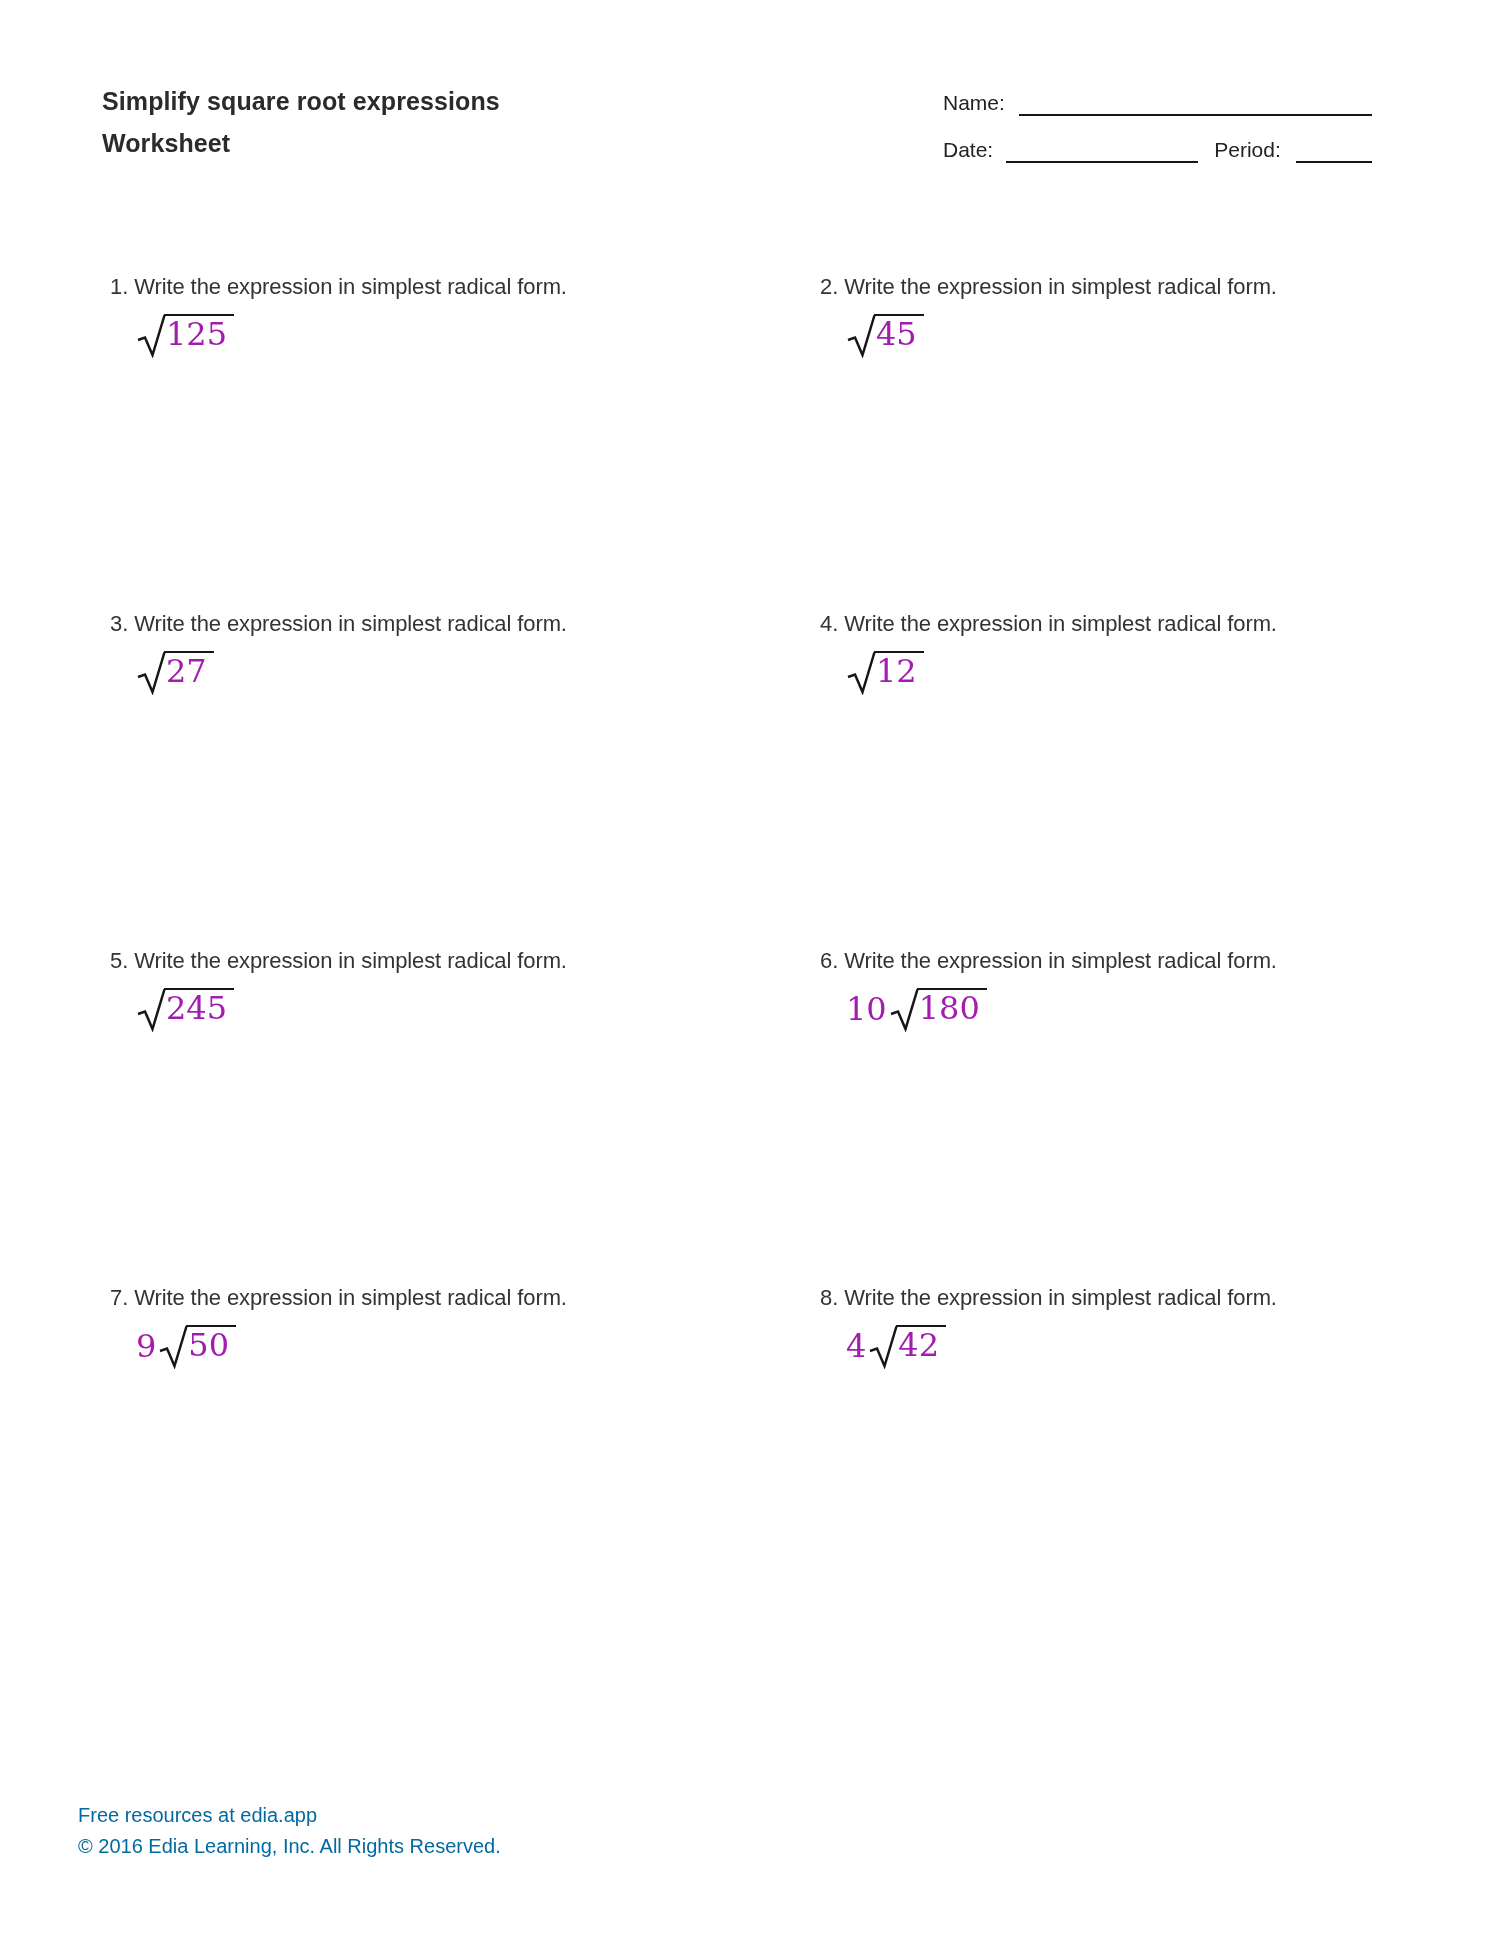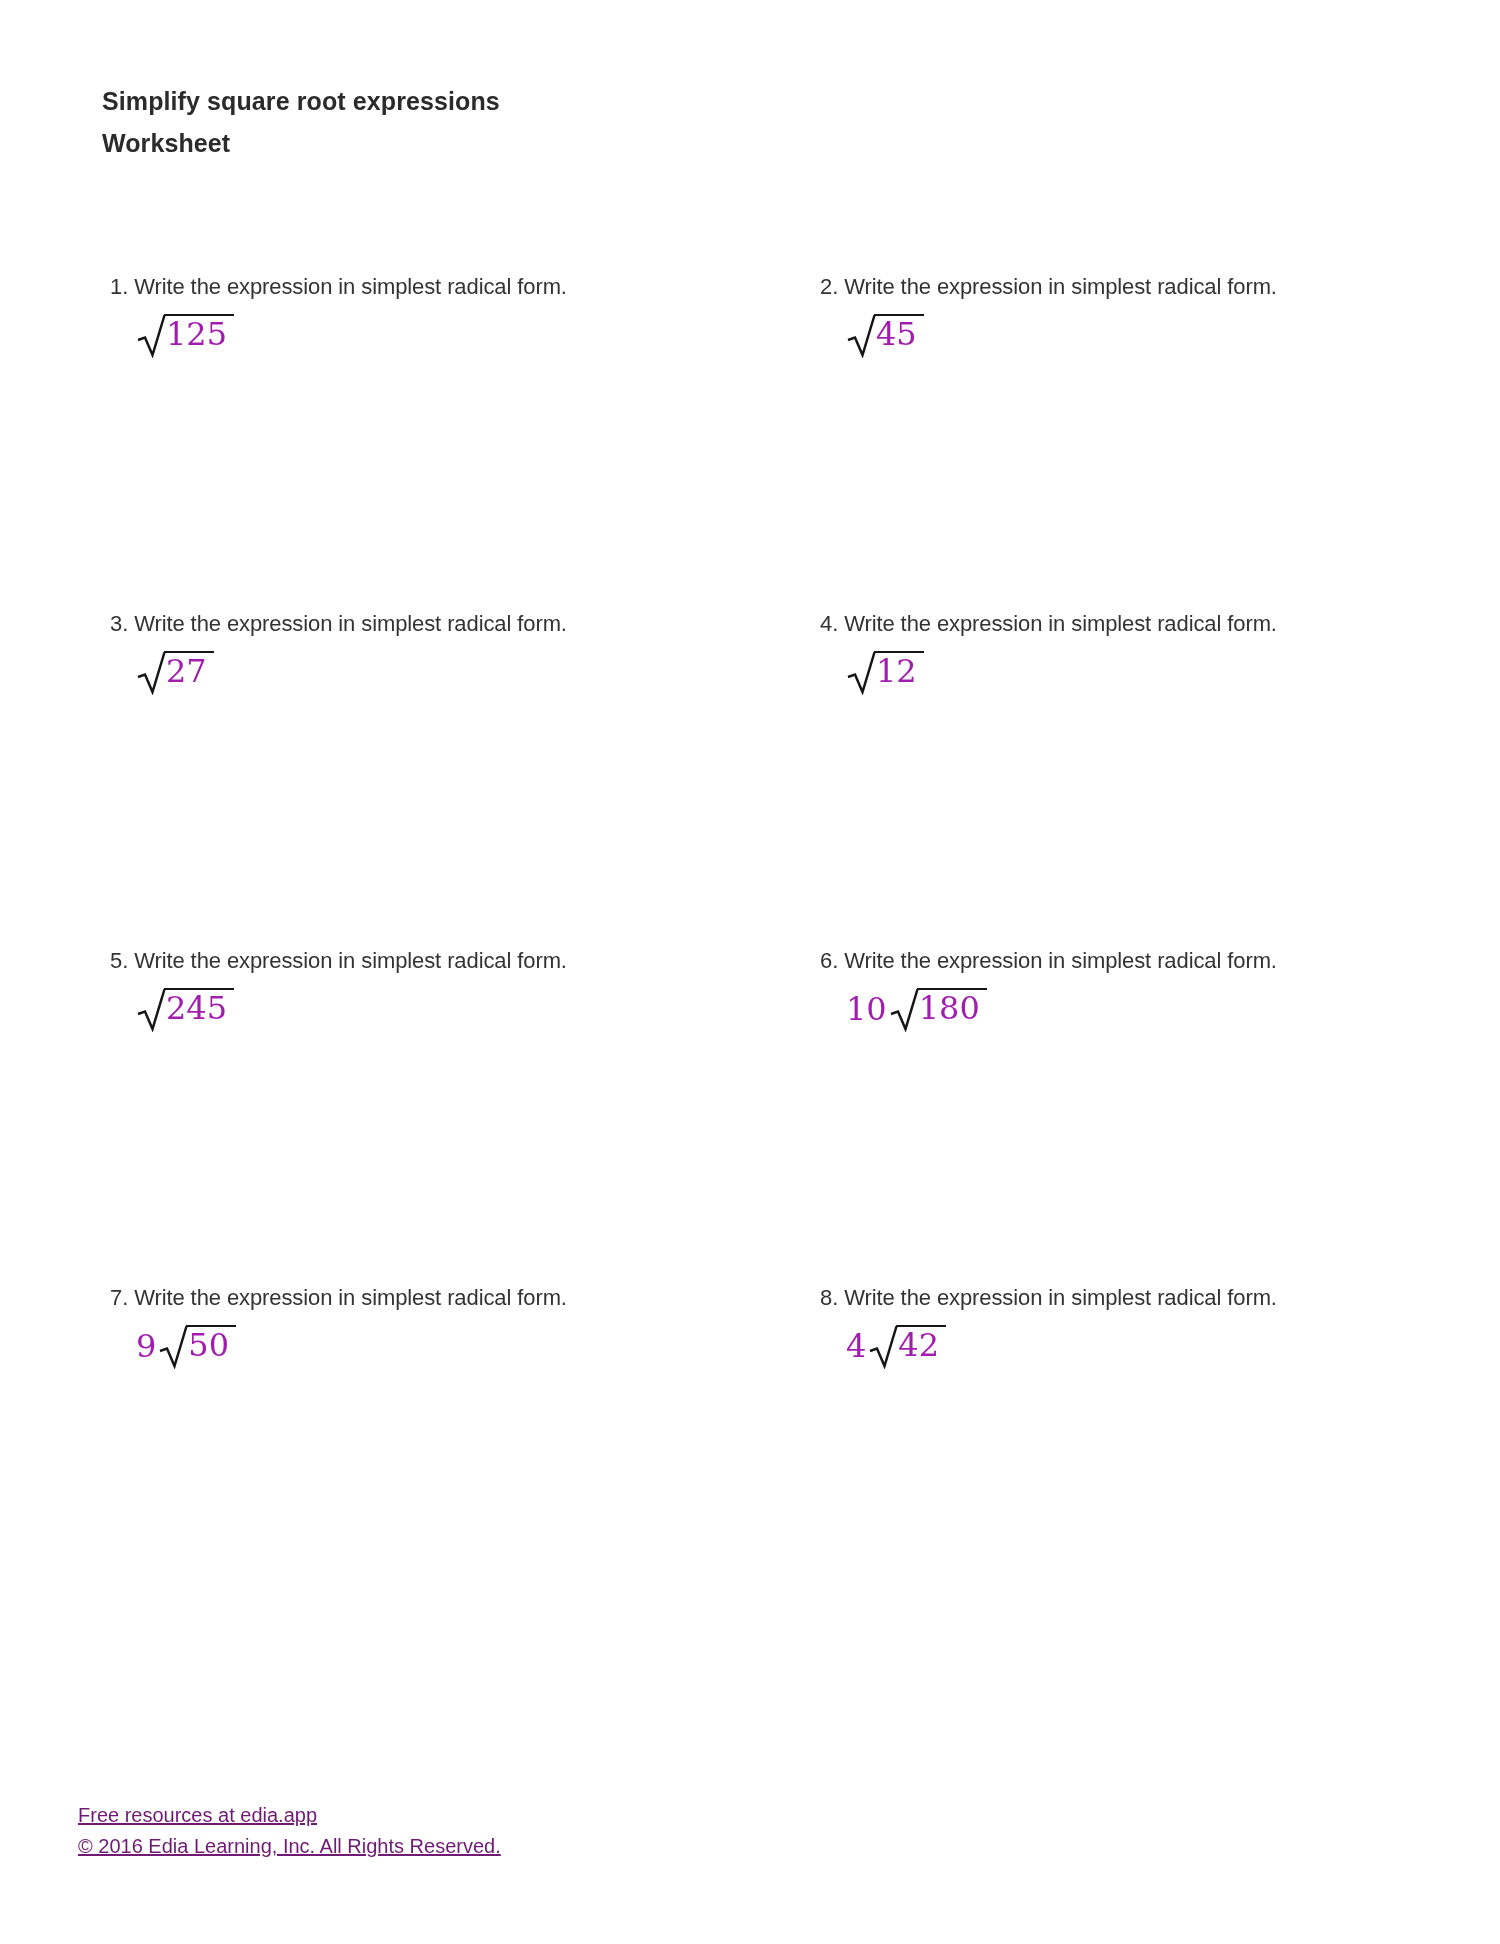--- a/index.html
+++ b/index.html
@@ -106,34 +106,45 @@
     line-height: 34px;
   }
 
   
   .footer {
     position: absolute;
     left: 78px;
     top: 1800px;
     font-size: 20px;
     line-height: 31px;
-    color: #701a75;
-    text-decoration: underline;
+    color: #0369a1;
   }
 </style>
 </head>
 <body>
 
 <div class="page">
 
   <div class="title-block">
     <div>Simplify square root expressions</div>
     <div>Worksheet</div>
   </div>
 
+  <div class="fields-block">
+    <div class="field-row">
+      <span class="field-label">Name:</span>
+      <span class="blank name-blank"></span>
+    </div>
+    <div class="field-row">
+      <span class="field-label">Date:</span>
+      <span class="blank date-blank"></span>
+      <span class="field-label period-label">Period:</span>
+      <span class="blank period-blank"></span>
+    </div>
+  </div>
 
   <div class="problems">
 
     <section class="problem">
       <p class="prompt"><span>1.</span> <span>Write the expression in simplest radical form.</span></p>
       <div class="expr">
 
         <span class="rad">
           <svg class="rad-svg" viewBox="0 0 30 44">
               <path d="M2 26 L9 23.5 L16.5 41 L28.5 1.25" stroke="#161616" stroke-width="2.5" fill="none" stroke-linejoin="miter"></path>

